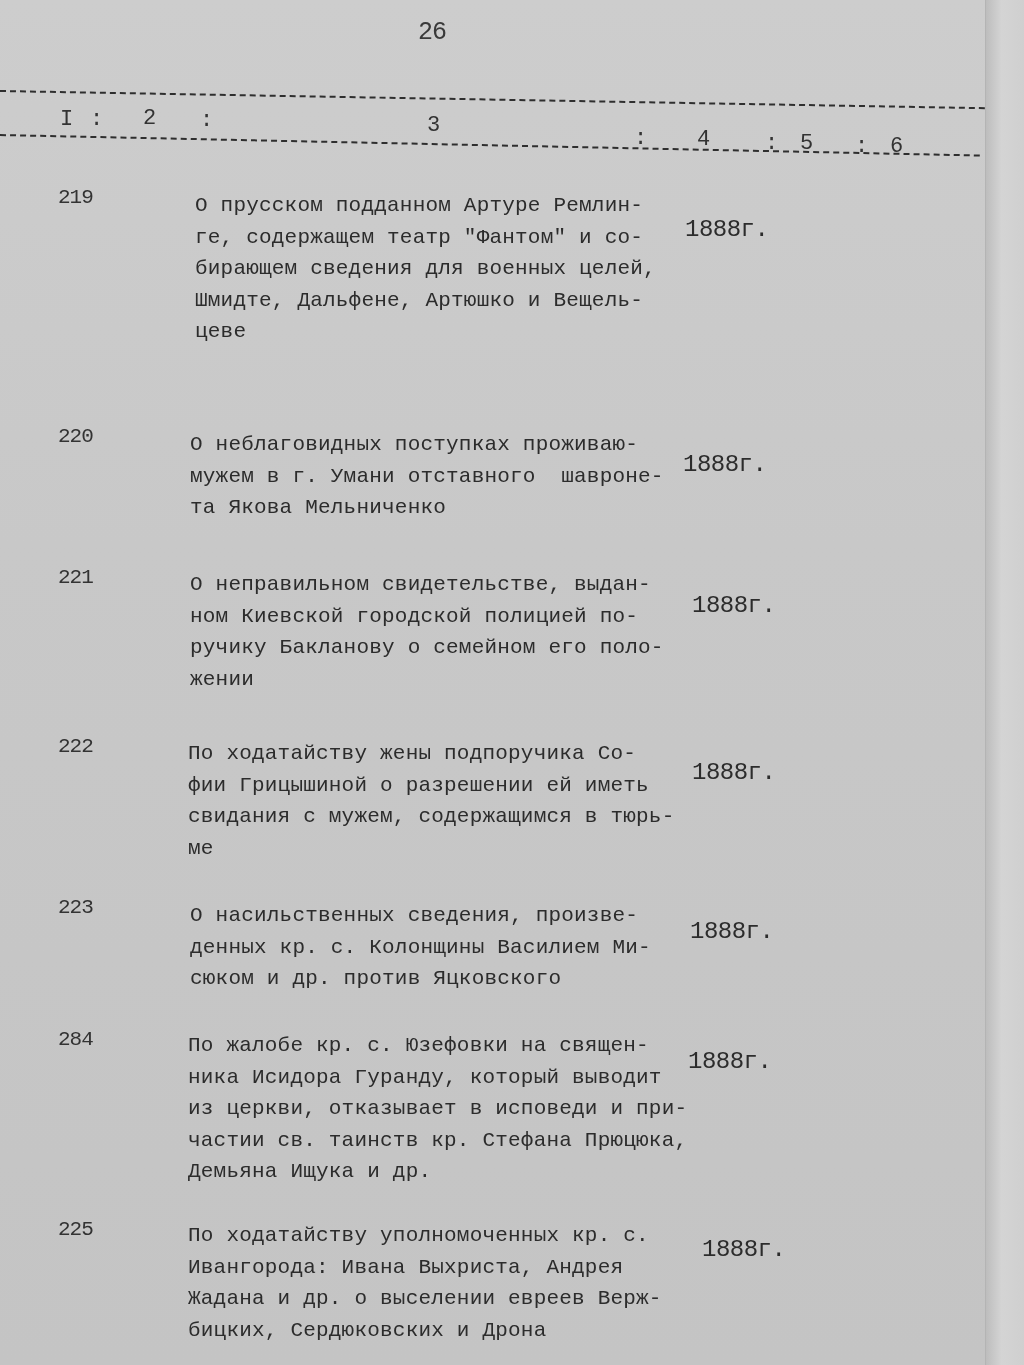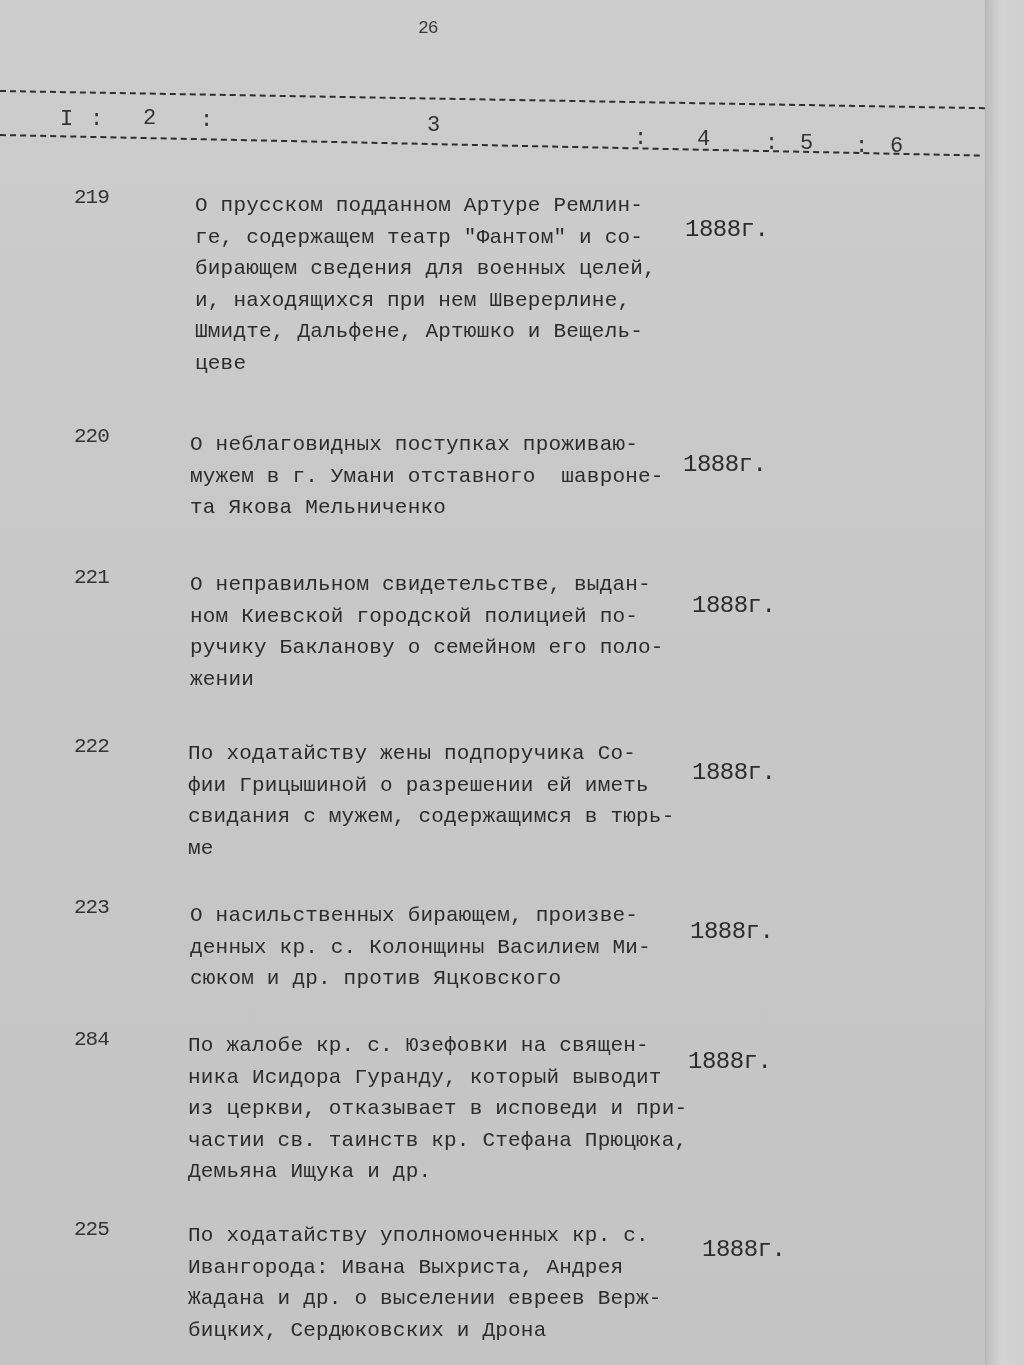--- a/index.html
+++ b/index.html
@@ -14,36 +14,36 @@
     position: absolute; left: 0; top: 0; width: 985px; height: 1365px;
     background: linear-gradient(180deg, #cdcdcd 0%, #c8c8c8 40%, #c4c4c4 100%);
   }
   .page-edge {
     position: absolute; left: 985px; top: 0; width: 39px; height: 1365px;
     background: linear-gradient(90deg, #bdbdbd 0%, #d4d4d4 40%, #cfcfcf 100%);
     border-left: 1px solid #b4b4b4;
   }
   .page-number {
     position: absolute; left: 418px; top: 18px;
-    font-size: 18px; letter-spacing: -1px; color: #3a3a3a;
+    font-size: 25px; letter-spacing: -1px; color: #3a3a3a;
   }
   .rule {
     position: absolute; height: 0;
     border-top: 2px dashed #2e2e2e;
     transform-origin: left center;
   }
   .rule-top { left: 0; top: 90px; width: 985px; transform: rotate(1.0deg); }
   .rule-bottom { left: 0; top: 134px; width: 980px; transform: rotate(1.2deg); }
   .col-header {
     position: absolute; font-size: 22px; color: #333;
   }
   .entry { position: absolute; left: 0; width: 985px; }
   .entry-num {
     position: absolute; left: 58px; top: 0;
-    font-size: 21px; letter-spacing: -1px; color: #333; margin-left: 16px;
+    font-size: 21px; letter-spacing: -1px; color: #333;
   }
   .entry-text {
     position: absolute; left: 190px; top: 0;
     font-size: 21px; line-height: 31.5px; letter-spacing: 0.2px;
     color: #2c2c2c; white-space: pre;
   }
   .entry-year {
     position: absolute; top: 0;
     font-size: 24px; letter-spacing: -0.5px; color: #2c2c2c; margin-top: 18px;
   }
@@ -67,21 +67,21 @@
     <span class="col-header" style="left:634px;top:126px;">:</span>
     <span class="col-header" style="left:697px;top:127px;">4</span>
     <span class="col-header" style="left:765px;top:131px;">:</span>
     <span class="col-header" style="left:800px;top:131px;">5</span>
     <span class="col-header" style="left:855px;top:134px;">:</span>
     <span class="col-header" style="left:890px;top:134px;">6</span>
   </div>
 
   <div class="entry" style="top:186px;">
     <span class="entry-num" style="top:0;">219</span>
-    <div class="entry-text" style="left:195px;top:4px;"><div>О прусском подданном Артуре Ремлин-</div><div>ге, содержащем театр "Фантом" и со-</div><div>бирающем сведения для военных целей,</div><div>и, находящихся при нем Шверерлине,</div><div>Шмидте, Дальфене, Артюшко и Вещель-</div><div>цеве</div></div>
+    <div class="entry-text" style="left:195px;top:4px;"><div>О прусском подданном Артуре Ремлин-</div><div>ге, содержащем театр "Фантом" и со-</div><div>бирающем сведения для военных целей,</div><div>Шмидте, Дальфене, Артюшко и Вещель-</div><div>цеве</div></div>
     <span class="entry-year" style="left:685px;top:12px;">1888г.</span>
   </div>
 
   <div class="entry" style="top:425px;">
     <span class="entry-num">220</span>
     <div class="entry-text" style="left:190px;top:4px;"><div>О неблаговидных поступках проживаю-</div><div>мужем в г. Умани отставного  шавроне-</div><div>та Якова Мельниченко</div></div>
     <span class="entry-year" style="left:683px;top:8px;">1888г.</span>
   </div>
 
   <div class="entry" style="top:566px;">
@@ -91,21 +91,21 @@
   </div>
 
   <div class="entry" style="top:735px;">
     <span class="entry-num">222</span>
     <div class="entry-text" style="left:188px;top:3px;"><div>По ходатайству жены подпоручика Со-</div><div>фии Грицышиной о разрешении ей иметь</div><div>свидания с мужем, содержащимся в тюрь-</div><div>ме</div></div>
     <span class="entry-year" style="left:692px;top:6px;">1888г.</span>
   </div>
 
   <div class="entry" style="top:896px;">
     <span class="entry-num">223</span>
-    <div class="entry-text" style="left:190px;top:4px;"><div>О насильственных бирающем, произве-</div><div>денных кр. с. Колонщины Василием Ми-</div><div>сюком и др. против Яцковского</div></div>
+    <div class="entry-text" style="left:190px;top:4px;"><div>О насильственных сведения, произве-</div><div>денных кр. с. Колонщины Василием Ми-</div><div>сюком и др. против Яцковского</div></div>
     <span class="entry-year" style="left:690px;top:4px;">1888г.</span>
   </div>
 
   <div class="entry" style="top:1028px;">
     <span class="entry-num">284</span>
     <div class="entry-text" style="left:188px;top:2px;"><div>По жалобе кр. с. Юзефовки на священ-</div><div>ника Исидора Гуранду, который выводит</div><div>из церкви, отказывает в исповеди и при-</div><div>частии св. таинств кр. Стефана Прюцюка,</div><div>Демьяна Ищука и др.</div></div>
     <span class="entry-year" style="left:688px;top:2px;">1888г.</span>
   </div>
 
   <div class="entry" style="top:1218px;">

